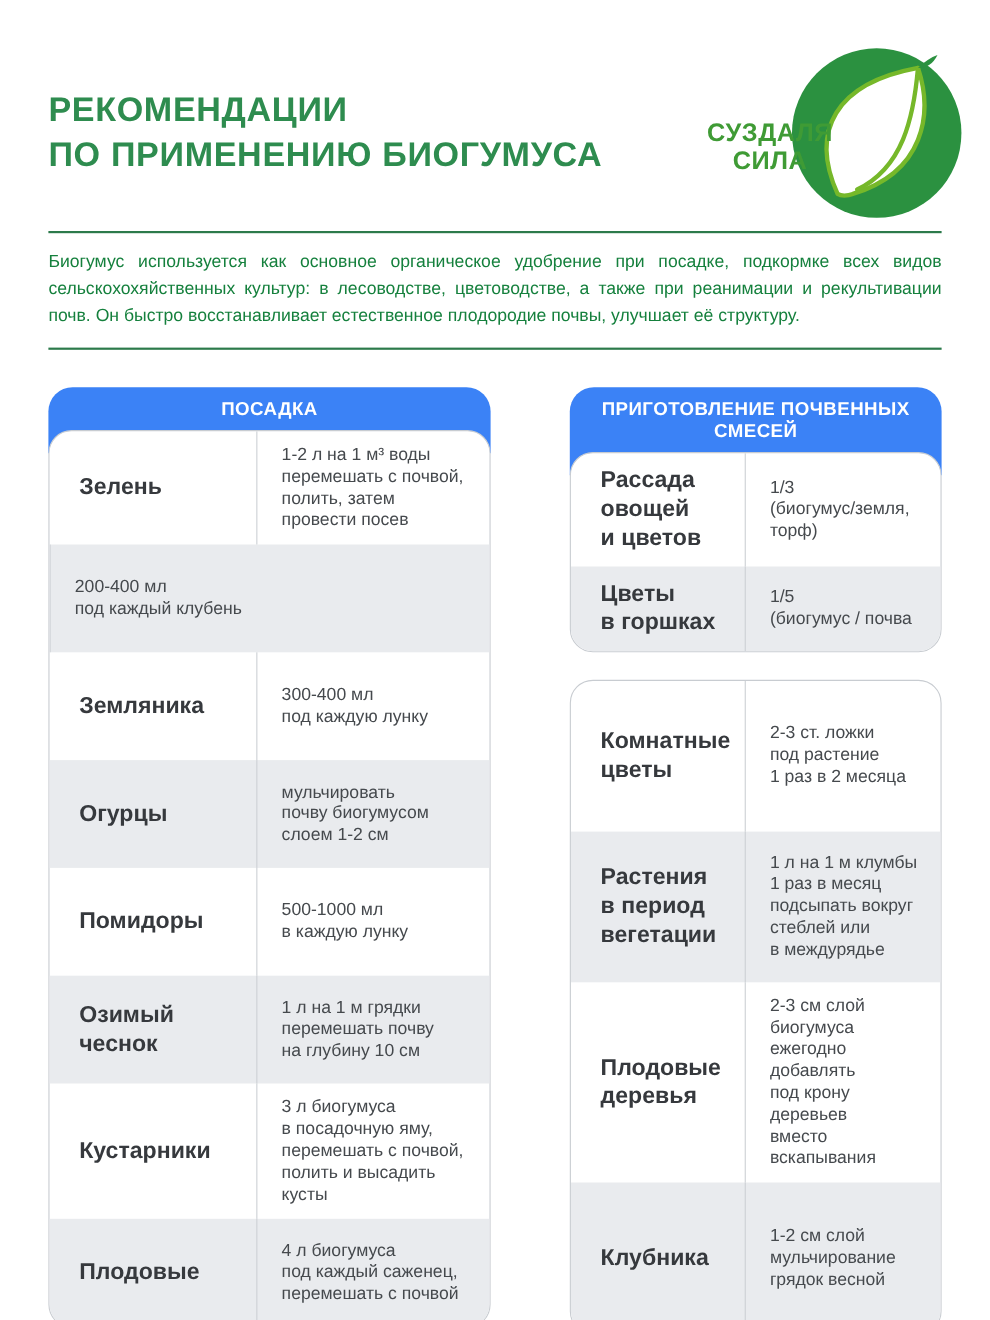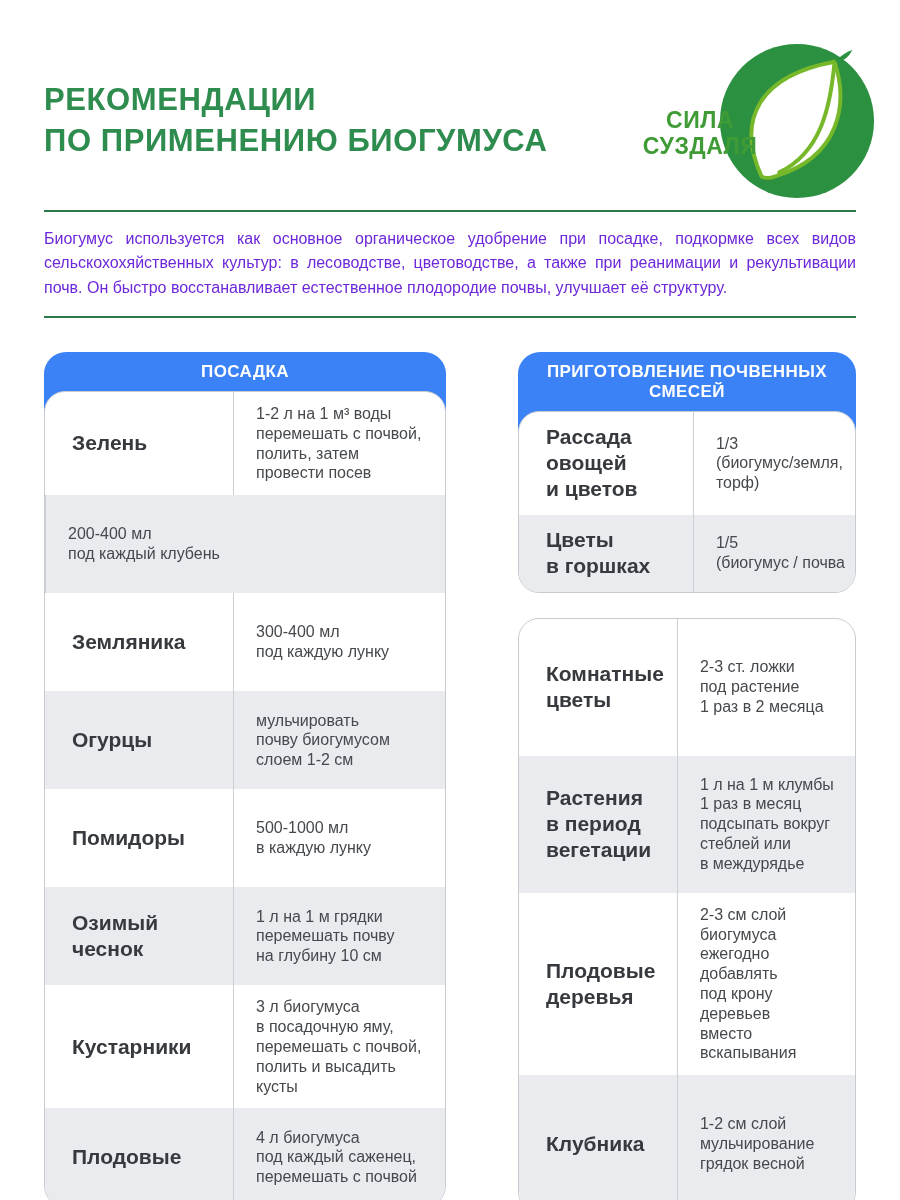--- a/index.html
+++ b/index.html
@@ -27,21 +27,21 @@
     color: #3f9b35; font-weight: 600; font-size: 23px; line-height: 1.12;
     letter-spacing: 0.5px; white-space: nowrap;
   }
 
   
   .rule { border: none; border-top: 2.5px solid #2c7a4b; margin: 0; }
   .rule-1 { margin-top: 44px; }
   .intro {
     margin: 15px 0 16px 0;
     font-size: 16px; line-height: 1.52; text-align: justify;
-    color: #6d28d9;
+    color: #15803d;
   }
 
   
   .columns { display: flex; gap: 25px; margin-top: 34px; align-items: flex-start; }
   .col-left { width: 402px; flex: 0 0 402px; }
   .col-right { flex: 1; display: flex; flex-direction: column; gap: 46px; margin-left: 47px; }
 
   
   .card { width: 100%; }
   .card-header {
@@ -68,43 +68,43 @@
   }
   .cell.value {
     width: 53%; flex: 0 0 53%;
     align-self: stretch;
     display: flex; align-items: center;
     border-left: 1px solid #ccd0d4;
     padding: 12px 14px 12px 22px;
     font-size: 16px; line-height: 1.24; color: #45494d;
   }
   .t-posadka .row { min-height: 98px; }
-  .t-smesi .row { min-height: 77px; gap: 16px; }
+  .t-smesi .row { min-height: 77px; }
   .t-podkormka .row { min-height: 137px; }
 </style>
 </head>
 <body>
 
 <div class="page">
 
   <header class="masthead">
     <h1 class="title">
       <span>РЕКОМЕНДАЦИИ</span><br>
       <span>ПО ПРИМЕНЕНИЮ БИОГУМУСА</span>
     </h1>
     <div class="logo">
       <svg viewBox="0 0 160 160" aria-hidden="true">
         <circle cx="80" cy="80" r="78" fill="#2b9140"></circle>
         <path d="M44 136 C18 78 42 34 118 20 C132 62 124 116 58 136 C53 138 47 138 44 136 Z" fill="#ffffff" stroke="#76b82a" stroke-width="4" stroke-linejoin="round"></path>
         <path d="M118 20 C114 66 104 112 62 132" fill="none" stroke="#76b82a" stroke-width="4" stroke-linecap="round"></path>
         <path d="M118 20 C124 14 130 10 136 8 C132 16 126 20 118 20 Z" fill="#2b9140"></path>
       </svg>
       <div class="logo-text">
+        <div>СУЗДАЛЯ</div>
         <div>СИЛА</div>
-        <div>СУЗДАЛЯ</div>
       </div>
     </div>
   </header>
 
   <hr class="rule rule-1">
 
   <p class="intro">Биогумус используется как основное органическое удобрение при посадке, подкормке всех видов сельскохохяйственных культур: в лесоводстве, цветоводстве, а также при реанимации и рекультивации почв. Он быстро восстанавливает естественное плодородие почвы, улучшает её структуру.</p>
 
   <hr class="rule">
 

